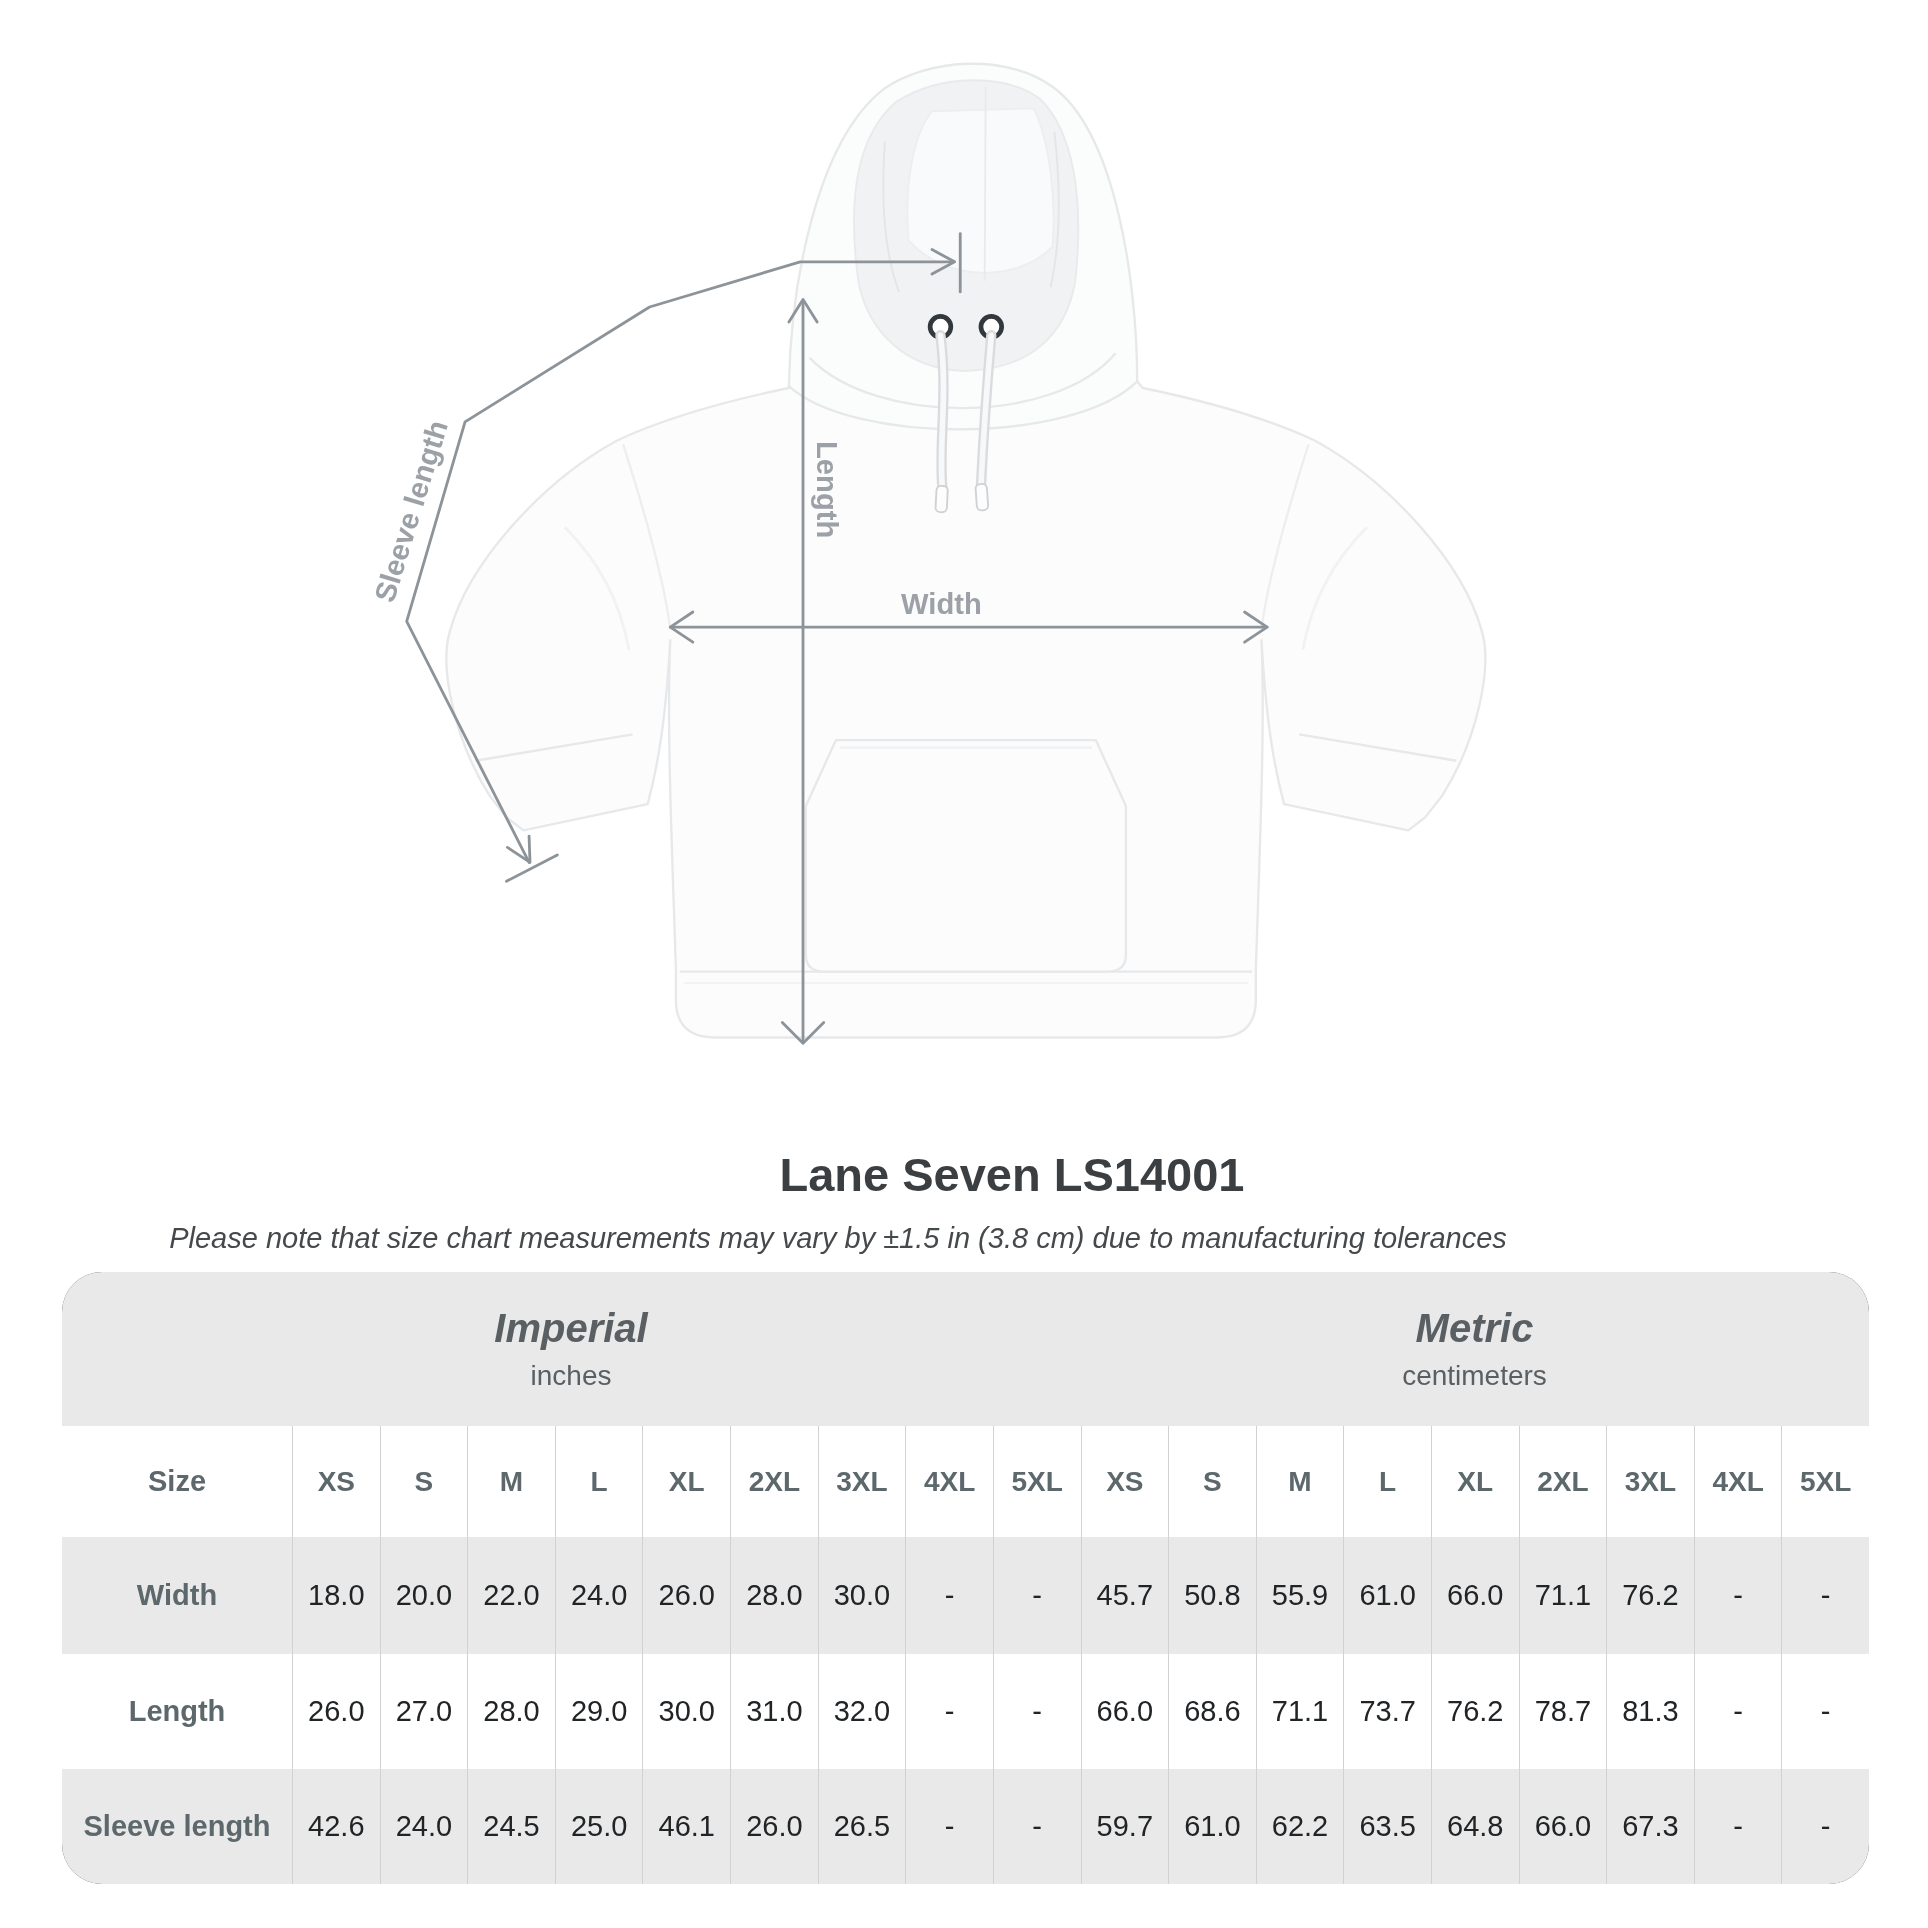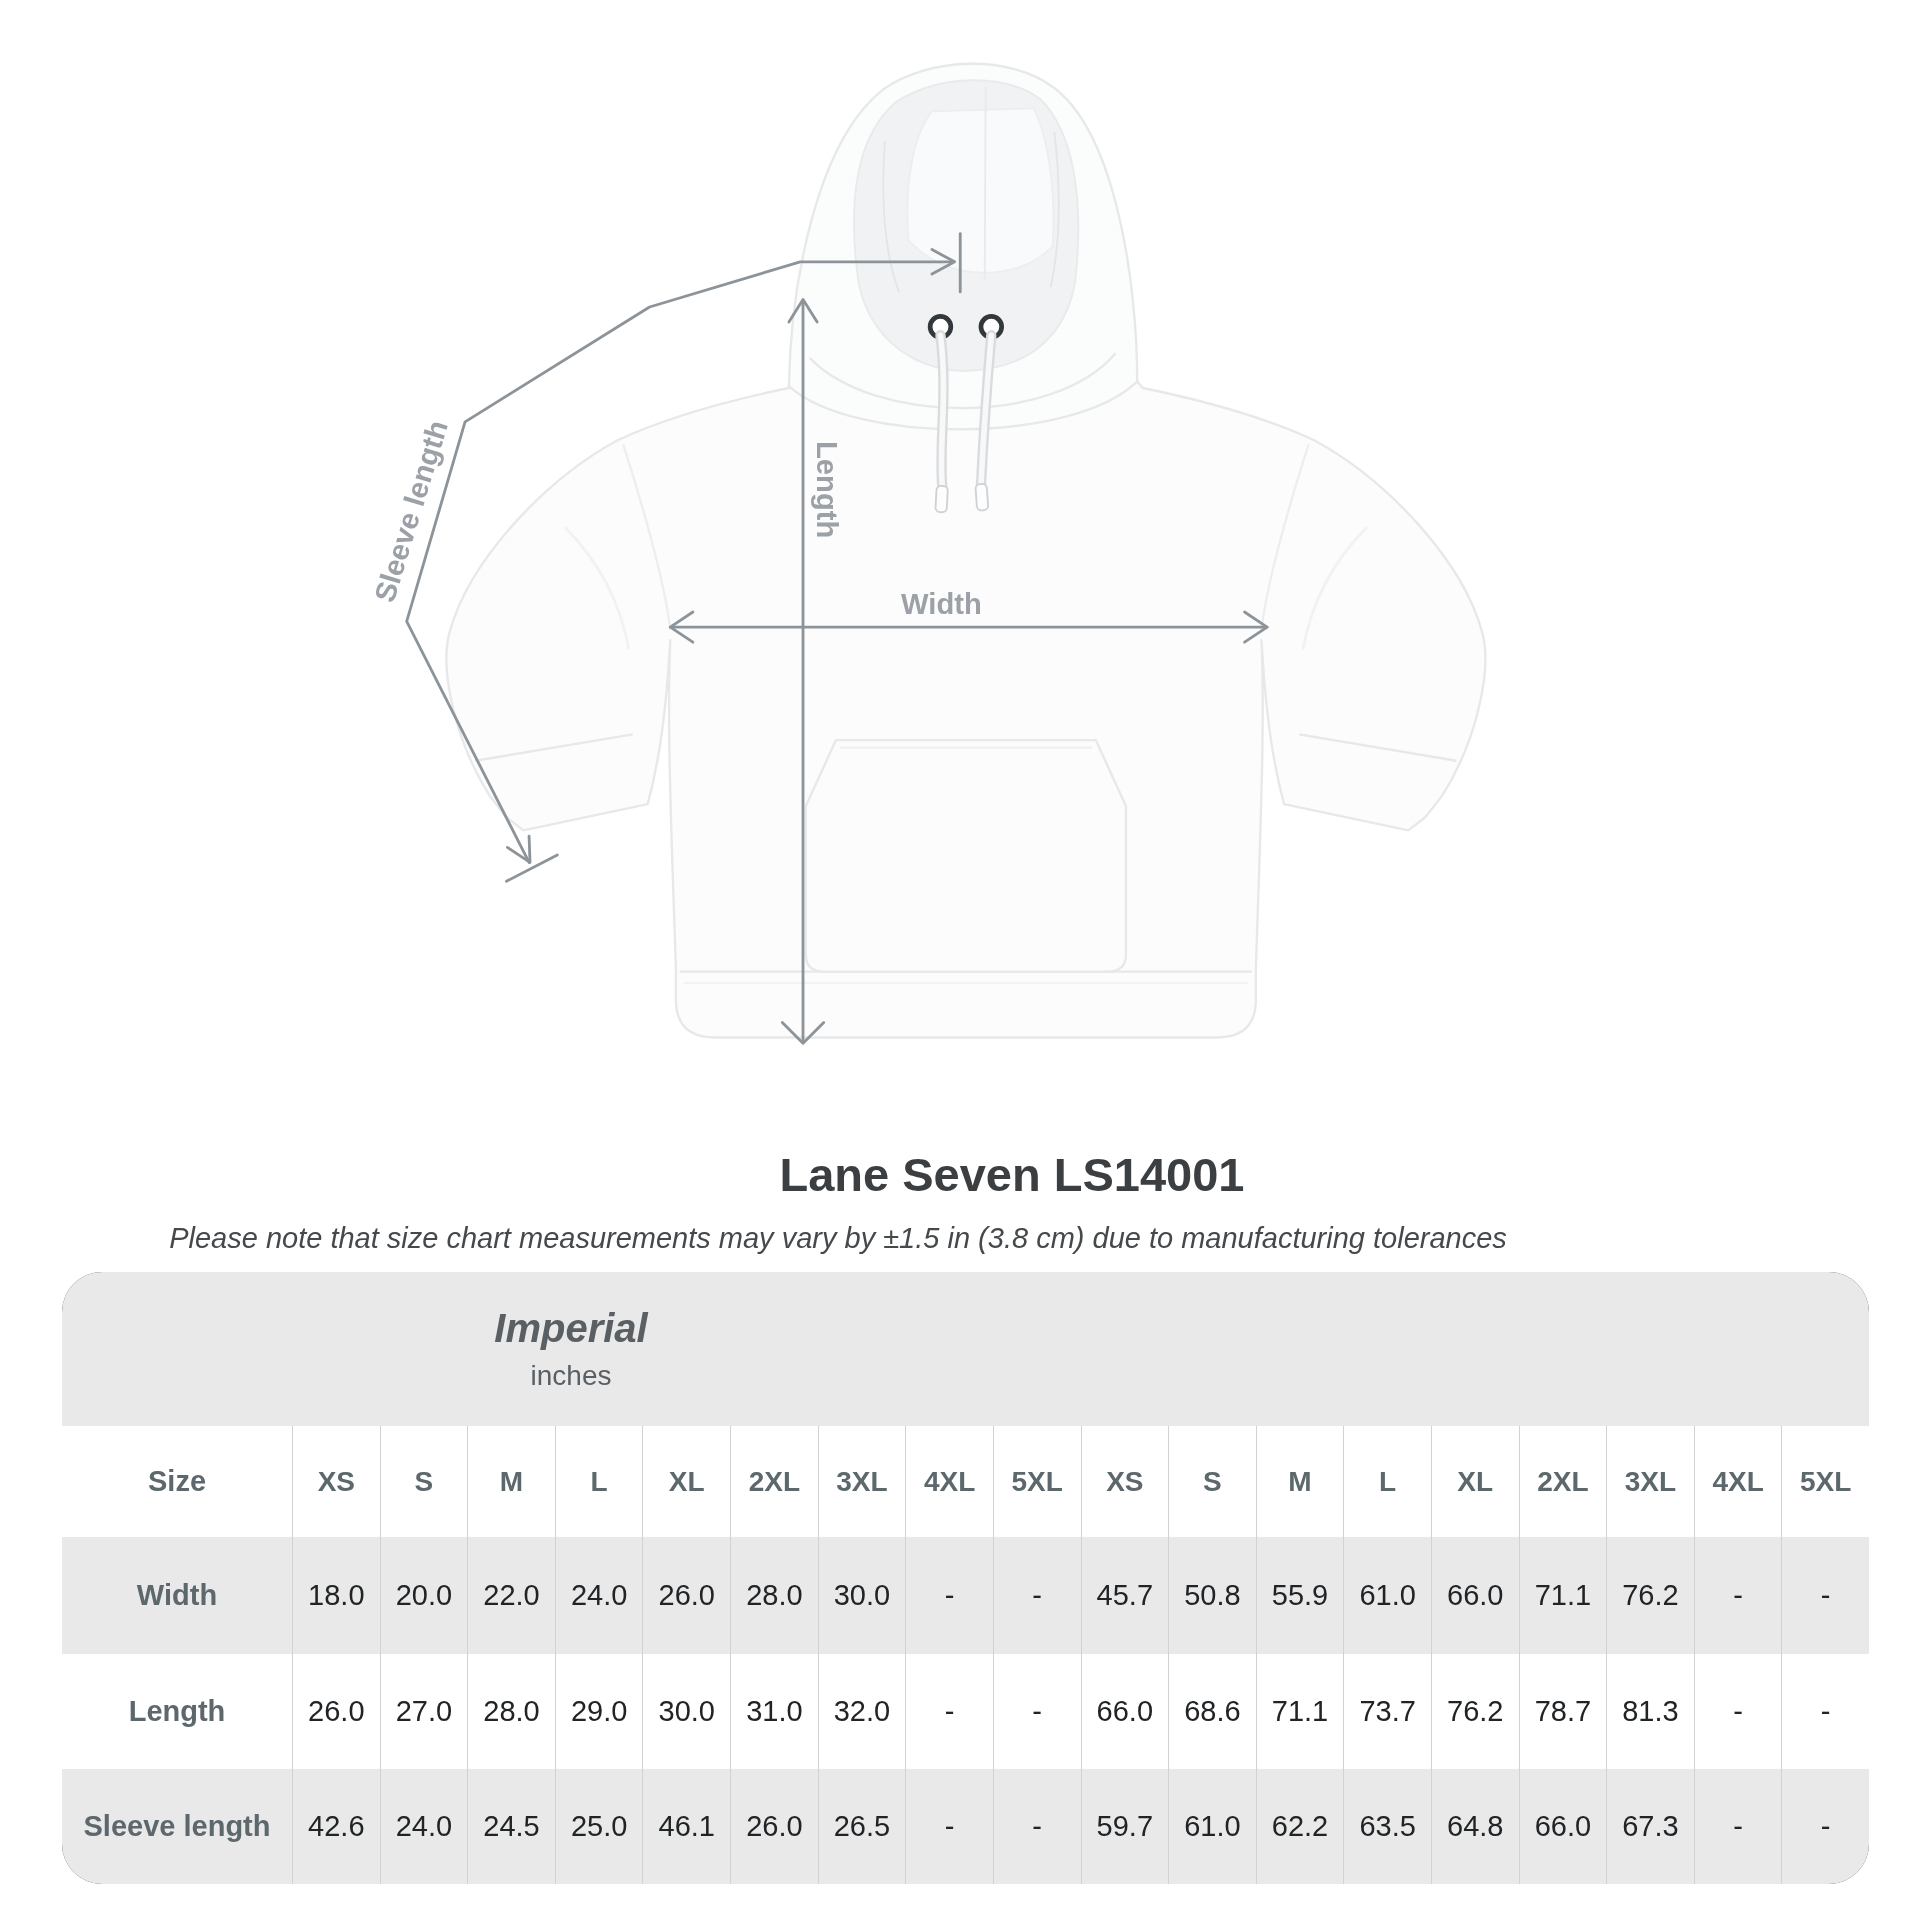--- a/index.html
+++ b/index.html
@@ -132,20 +132,24 @@
 
   <div class="page-title">Lane Seven LS14001</div>
   <div class="page-subtitle">Please note that size chart measurements may vary by ±1.5 in (3.8 cm) due to manufacturing tolerances</div>
 
   <div class="table-card">
     <div class="unit-band">
       <div class="unit-block">
         <div class="unit-name">Imperial</div>
         <div class="unit-sub">inches</div>
       </div>
+      <div class="unit-block">
+        <div class="unit-name">Metric</div>
+        <div class="unit-sub">centimeters</div>
+      </div>
     </div>
     <div class="size-grid">
         <div class="cell row-label">Size</div>
         <div class="cell col-head sep">XS</div>
         <div class="cell col-head sep">S</div>
         <div class="cell col-head sep">M</div>
         <div class="cell col-head sep">L</div>
         <div class="cell col-head sep">XL</div>
         <div class="cell col-head sep">2XL</div>
         <div class="cell col-head sep">3XL</div>

